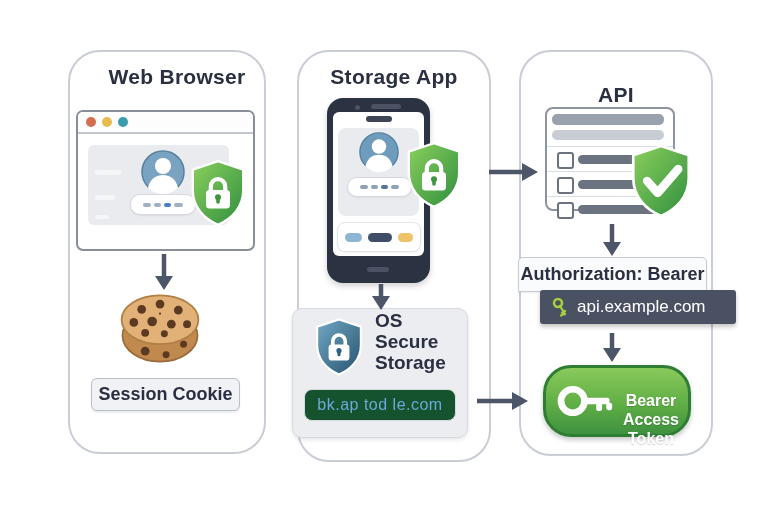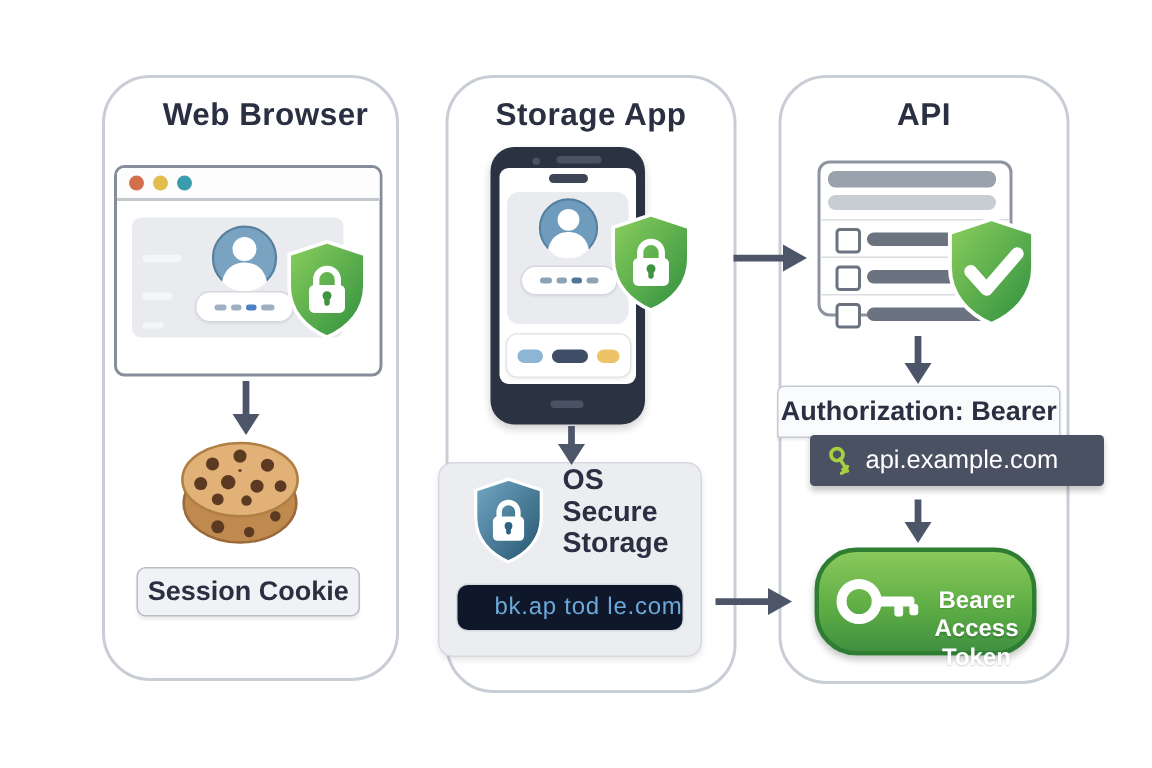--- a/index.html
+++ b/index.html
@@ -21,21 +21,21 @@
   .phone{position:absolute;left:327px;top:98px;width:103px;height:185px;background:#2b3242;border-radius:16px;box-shadow:0 3px 6px rgba(0,0,0,.18);}
   .phone-screen{position:absolute;left:6px;top:14px;width:91px;height:144px;background:#ffffff;border-radius:6px;}
   .notch{position:absolute;left:33px;top:4px;width:26px;height:6px;background:#3e4656;border-radius:3px;}
   .phone-card{position:absolute;left:5px;top:16px;width:81px;height:88px;background:#e9ebef;border-radius:8px;}
   .phone-bottomcard{position:absolute;left:4px;top:110px;width:82px;height:28px;background:#ffffff;border:1px solid #e2e5e9;border-radius:8px;display:flex;align-items:center;justify-content:center;gap:6px;box-shadow:0 1px 2px rgba(0,0,0,.05);}
   .chip-pill{height:9px;border-radius:5px;}
   .bezel-pill{position:absolute;background:#4a5264;border-radius:3px;}
   
   .osbox{position:absolute;left:292px;top:308px;width:174px;height:128px;background:#ecedf1;border:1px solid #d6d9df;border-radius:10px;box-shadow:0 2px 4px rgba(0,0,0,.1);}
   .os-title{position:absolute;left:82px;top:1px;width:88px;font-size:19px;line-height:21px;font-weight:bold;color:#2a2f41;}
-  .os-pill{position:absolute;left:11px;top:80px;width:150px;height:30px;background:#0f172a;border:1.5px solid #d6d9df;border-radius:8px;text-align:right;line-height:30px;font-size:16px;color:#6ca9d9;letter-spacing:.5px;}
+  .os-pill{position:absolute;left:11px;top:80px;width:150px;height:30px;background:#14532d;border:1.5px solid #d6d9df;border-radius:8px;text-align:center;line-height:30px;font-size:16px;color:#6ca9d9;letter-spacing:.5px;}
   
   .server{position:absolute;left:545px;top:107px;width:126px;height:100px;background:#ffffff;border:2px solid #8d94a0;border-radius:8px;}
   .srv-bar{position:absolute;left:5px;width:112px;border-radius:5px;}
   .srv-row{position:absolute;left:0;width:100%;height:25px;border-top:1.5px solid #d9dce0;}
   .srv-box{position:absolute;left:10px;top:5px;width:13px;height:13px;border:2px solid #6b7380;border-radius:3px;background:#fff;}
   .srv-line{position:absolute;left:31px;top:8px;width:80px;height:9px;background:#6b7380;border-radius:5px;}
   
   .authbox{position:absolute;left:518px;top:257px;width:187px;height:33px;background:#fafbfc;border:1.5px solid #c6cad1;border-radius:5px 5px 0 0;text-align:center;line-height:33px;font-size:18px;font-weight:bold;color:#2a2f41;box-shadow:0 1px 2px rgba(0,0,0,.08);}
   .hostbar{position:absolute;left:540px;top:290px;width:196px;height:34px;background:#4a5163;border-radius:3px;display:flex;align-items:center;gap:9px;padding-left:12px;box-sizing:border-box;color:#ffffff;font-size:17px;box-shadow:0 3px 4px rgba(0,0,0,.22);}
   
@@ -169,21 +169,21 @@
       <path d="M38 53 V45 a12 12 0 0 1 24 0 V53" stroke="#ffffff" stroke-width="7" fill="none"></path>
       <rect x="30" y="51" width="40" height="31" rx="6" fill="#ffffff"></rect>
       <circle cx="50" cy="63" r="5" fill="#2e6283"></circle>
       <rect x="47" y="63" width="6" height="11" rx="3" fill="#2e6283"></rect>
     </svg>
     <div class="os-title">OS Secure Storage</div>
     <div class="os-pill">bk.ap tod le.com</div>
   </div>
 
   <div class="panel" style="left:519px;top:50px;width:190px;height:402px;">
-    <div class="panel-title" style="top:13px;">API</div>
+    <div class="panel-title" style="top:31px;">API</div>
   </div>
 
   <div class="server">
     <div class="srv-bar" style="top:5px;height:11px;background:#99a1ac;"></div>
     <div class="srv-bar" style="top:21px;height:10px;background:#c8cdd4;"></div>
     <div class="srv-row" style="top:37px;">
       <div class="srv-box"></div>
       <div class="srv-line"></div>
     </div>
     <div class="srv-row" style="top:62px;">

